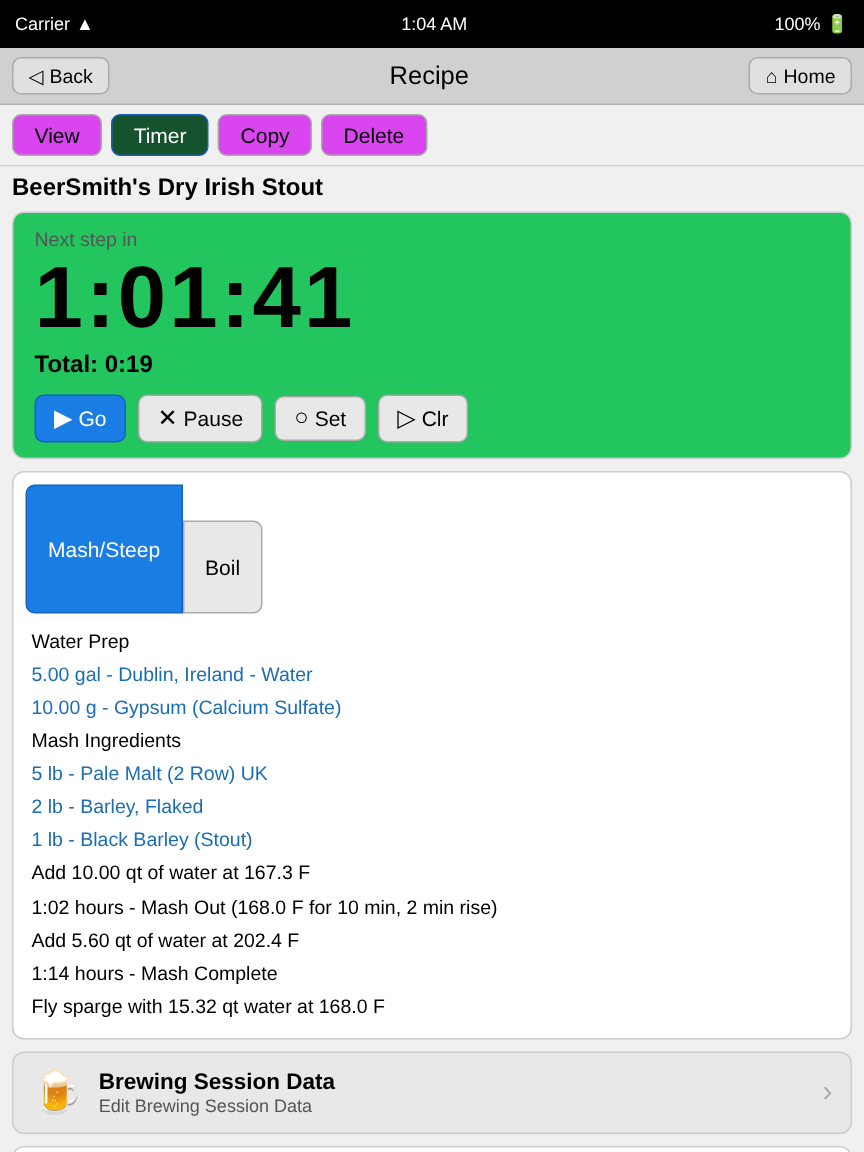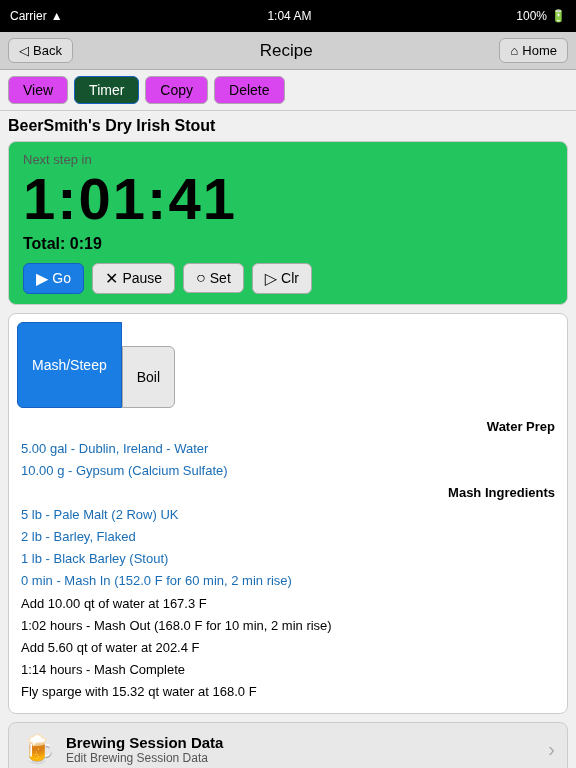--- a/index.html
+++ b/index.html
@@ -159,23 +159,22 @@
       background: #1a7de3;
       color: #fff;
       border-color: #1560c0;
     }
     .mash-content {
       padding: 8px 12px 10px 12px;
       font-size: 13px;
       line-height: 1.7;
     }
     .mash-section-title {
-      font-weight: bold;
+      font-weight: normal;
       color: #000;
-      text-align: right;
     }
     .mash-link {
       color: #1a6db5;
     }
     .mash-blue {
       color: #1a6db5;
     }
     
     .session-card {
       background: #e8e8e8;
@@ -292,21 +291,20 @@
       <button class="mash-tab">Boil</button>
     </div>
     <div class="mash-content">
       <div class="mash-section-title">Water Prep</div>
       <div class="mash-link">5.00 gal - Dublin, Ireland - Water</div>
       <div class="mash-link">10.00 g - Gypsum (Calcium Sulfate)</div>
       <div class="mash-section-title">Mash Ingredients</div>
       <div class="mash-link">5 lb - Pale Malt (2 Row) UK</div>
       <div class="mash-link">2 lb - Barley, Flaked</div>
       <div class="mash-link">1 lb - Black Barley (Stout)</div>
-      <div class="mash-blue">0 min - Mash In (152.0 F for 60 min, 2 min rise)</div>
       <div>Add 10.00 qt of water at 167.3 F</div>
       <div>1:02 hours - Mash Out (168.0 F for 10 min, 2 min rise)</div>
       <div>Add 5.60 qt of water at 202.4 F</div>
       <div>1:14 hours - Mash Complete</div>
       <div>Fly sparge with 15.32 qt water at 168.0 F</div>
     </div>
   </div>
 
   <div class="session-card">
     <div class="session-left">

